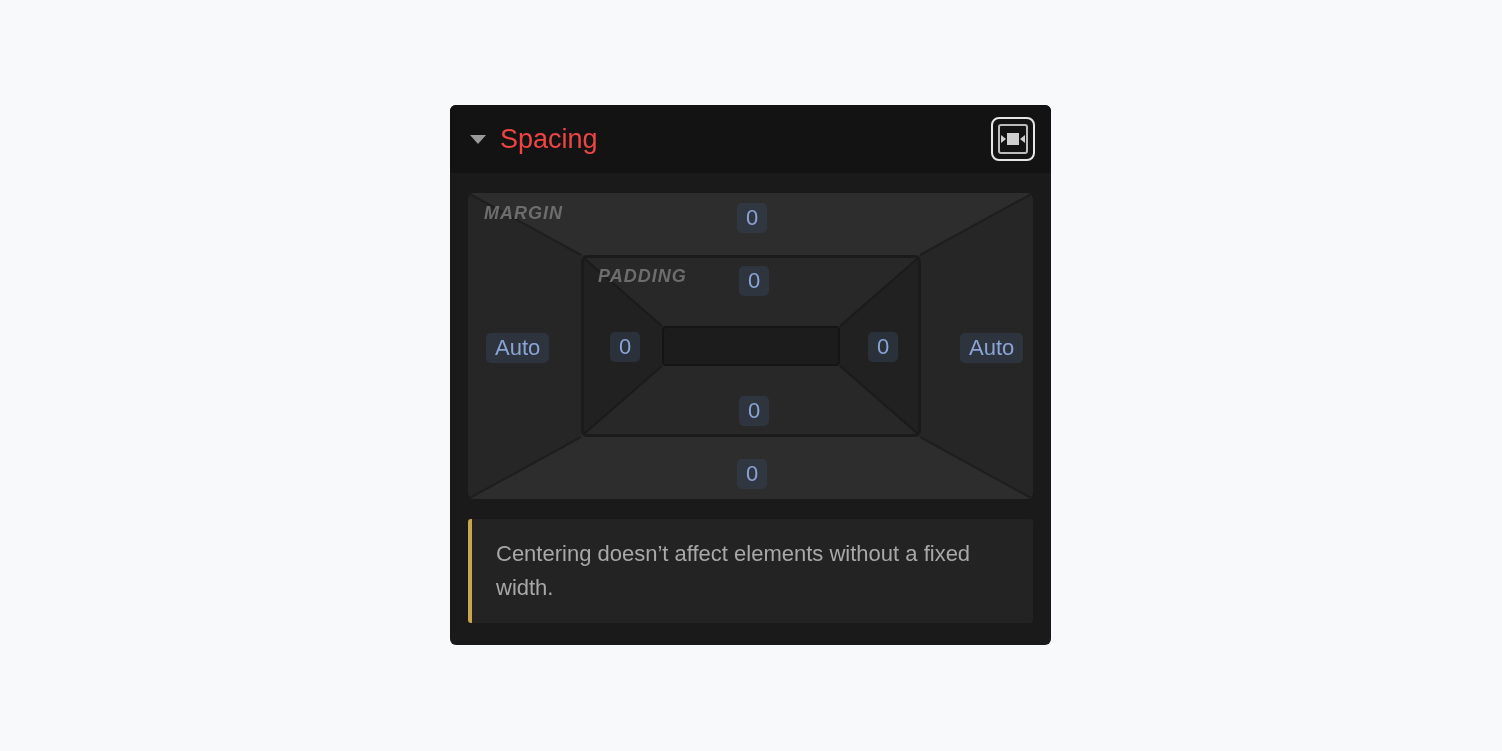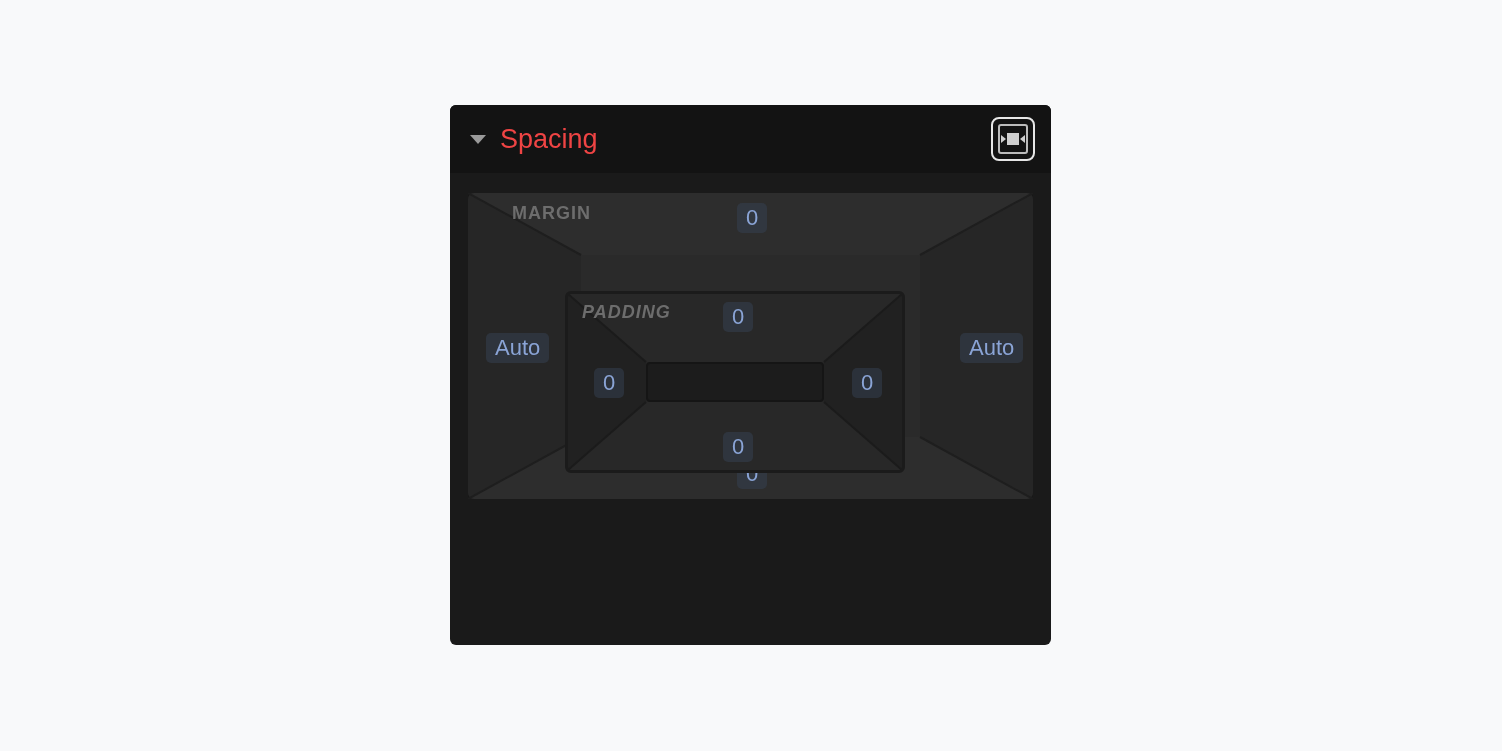--- a/index.html
+++ b/index.html
@@ -115,49 +115,48 @@
     border-radius: 6px;
     box-sizing: border-box;
   }
 
   .margin-label {
     position: absolute;
     left: 16px;
     top: 10px;
     font-size: 18px;
     font-weight: 700;
+    font-style: italic;
     letter-spacing: 1px;
     color: #6d6d6d;
-    margin-left: 28px;
   }
 
   .value {
     position: absolute;
     color: #8aa4d6;
     font-size: 22px;
     background: rgba(52, 63, 80, 0.55);
     border-radius: 5px;
     padding: 2px 9px;
     cursor: text;
     font-weight: 400;
     line-height: 1.2;
   }
 
   
   .padding-box {
     position: absolute;
-    left: 97px;
+    left: 113px;
     top: 62px;
     width: 340px;
     height: 182px;
     background: #252525;
     border: 3px solid #1b1b1b;
     border-radius: 6px;
     box-sizing: border-box;
-    margin-top: 36px;
   }
   .padding-label {
     position: absolute;
     left: 14px;
     top: 8px;
     font-size: 18px;
     font-weight: 700;
     font-style: italic;
     letter-spacing: 1px;
     color: #6d6d6d;
@@ -242,14 +241,17 @@
 
         <div class="value" style="left:155px; top:8px;">0</div>
         <div class="value" style="left:284px; top:74px;">0</div>
         <div class="value" style="left:155px; top:138px;">0</div>
         <div class="value" style="left:26px; top:74px;">0</div>
 
         <div class="inner-box"></div>
       </div>
     </div>
 
+    <div class="hint">
+      <span>Centering doesn’t affect elements without a fixed width.</span>
+    </div>
   </div>
 </div>
 
 </body></html>

